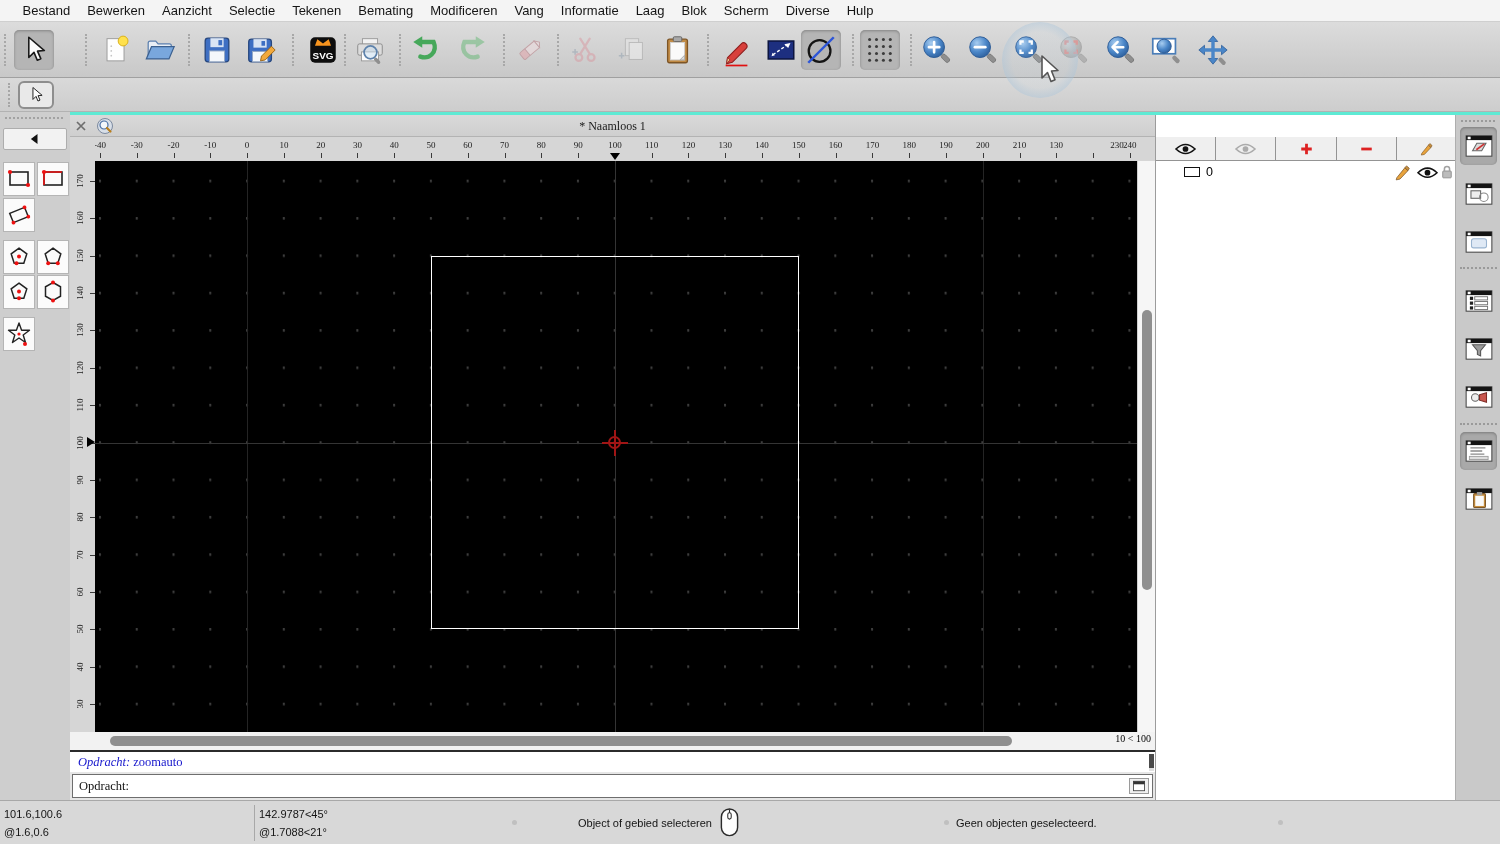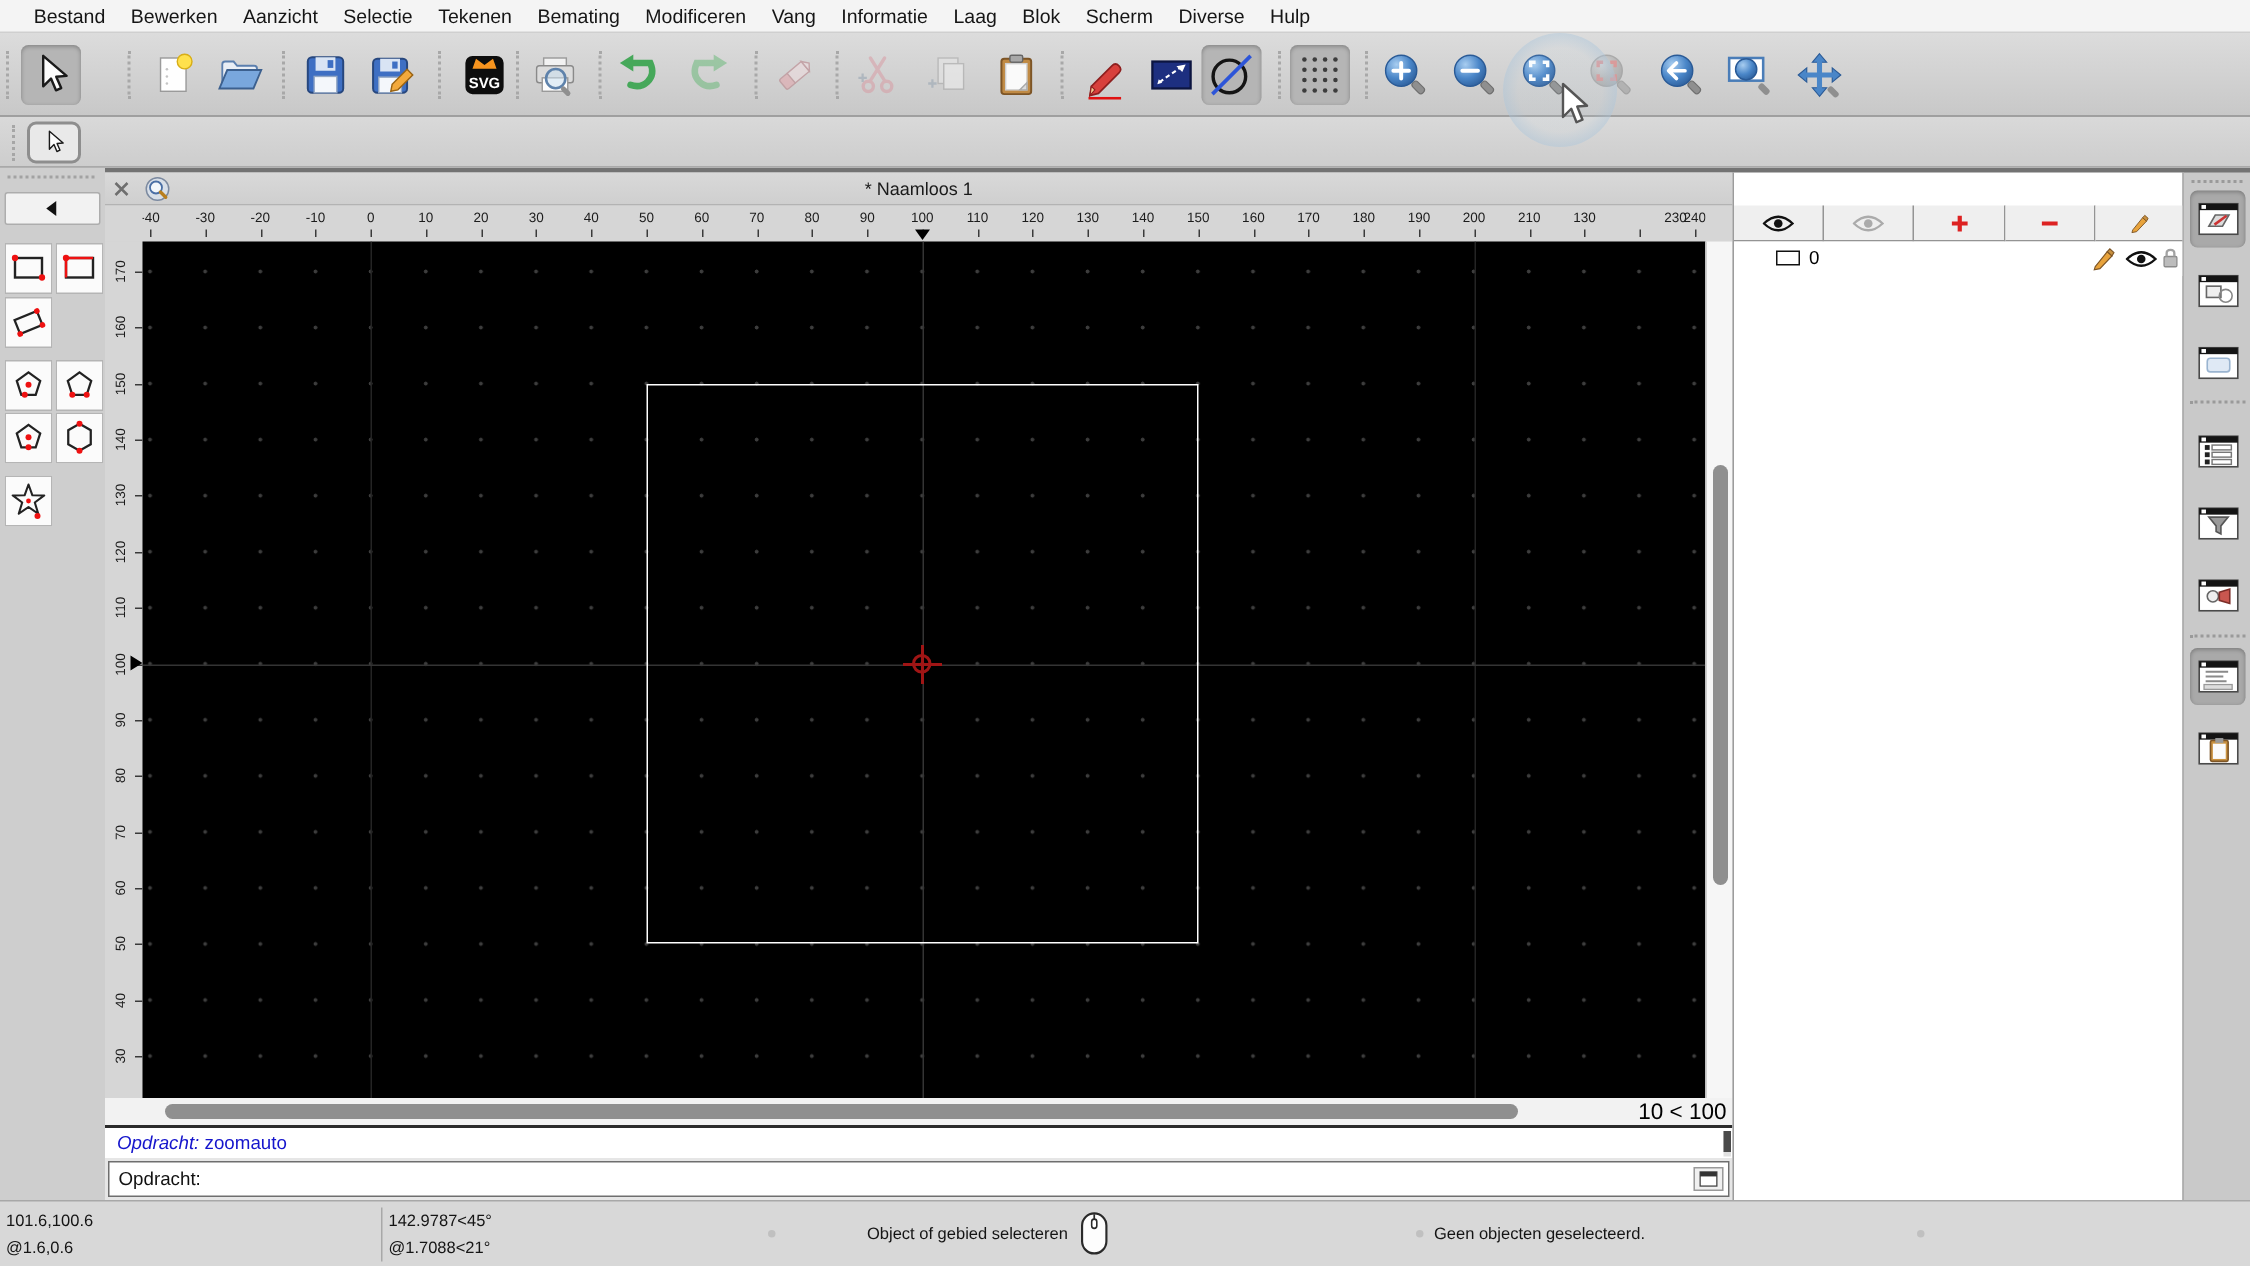--- a/index.html
+++ b/index.html
@@ -1,16 +1,16 @@
 <!DOCTYPE html>
 <html><head>
 <meta charset="utf-8">
 <style>
   html,body{margin:0;padding:0;background:#888;}
-  #root{position:relative;width:1500px;height:844px;background:#737373;overflow:hidden;
+  #root{position:relative;width:1500px;height:844px;background:#5eead4;overflow:hidden;
         font-family:"Liberation Sans",sans-serif;color:#111;-webkit-font-smoothing:antialiased;}
   #root *{box-sizing:border-box;}
   svg{display:block;}
   svg text{font-family:"Liberation Sans",sans-serif;}
 
   
   #menubar{position:absolute;left:0;top:0;width:1500px;height:22px;background:#f4f4f4;
            border-bottom:1px solid #cfcfcf;display:flex;align-items:center;padding-left:14px;}
   .menu-item{font-size:13px;color:#151515;padding:0 8.5px;white-space:nowrap;}
 
@@ -35,21 +35,21 @@
   #palette{position:absolute;left:0;top:112px;width:70px;height:688px;background:#cecece;}
   #palette-handle{position:absolute;left:5px;top:5px;width:58px;height:2px;border-top:2px dotted #a2a2a2;}
   #palette-back{position:absolute;left:3px;top:16px;width:64px;height:22px;background:#f2f2f2;
                 border:1px solid #adadad;border-radius:2px;display:flex;align-items:center;justify-content:center;}
   #palette-back svg{width:20px;height:14px;}
   .ptool{position:absolute;width:32px;height:34px;background:#fbfbfb;border:1px solid #b5b5b5;
          display:flex;align-items:center;justify-content:center;}
   .ptool svg{width:30px;height:30px;}
 
   
-  #viewport{position:absolute;left:70px;top:115px;width:1085px;height:685px;background:#d4d4d4;}
+  #viewport{position:absolute;left:70px;top:115px;width:1085px;height:685px;background:#d4d4d4;font-family:Liberation Serif, serif;}
   #tabbar{position:absolute;left:0;top:0;width:1085px;height:22px;background:linear-gradient(#d9d9d9,#cfcfcf);
           border-bottom:1px solid #b3b3b3;}
   #tab-close{position:absolute;left:4px;top:4px;width:14px;height:14px;}
   #tab-appicon{position:absolute;left:26px;top:2px;width:18px;height:18px;}
   #tab-title{position:absolute;left:0;top:0;width:100%;height:22px;line-height:22px;text-align:center;
              font-size:12px;color:#1a1a1a;}
   #hruler{position:absolute;left:0;top:22px;width:1085px;height:24px;background:#d6d6d6;}
   #hruler-inner{position:absolute;left:25px;top:0;width:1042px;height:24px;overflow:hidden;}
   .hlab{position:absolute;top:3px;width:26px;margin-left:-13px;text-align:center;font-size:9px;color:#1c1c1c;}
   .htick{position:absolute;top:16px;width:1px;height:5px;background:#3a3a3a;}
@@ -68,21 +68,21 @@
   .metaline-h{position:absolute;left:0;height:1px;width:1042px;background:#242424;}
   .axisline{background:#343434;}
   #entity-rect{position:absolute;border:1px solid #fff;}
   #origin-circle{position:absolute;width:13px;height:13px;border:2px solid #a01515;border-radius:50%;}
   .origin-cross-h{position:absolute;width:26px;height:2px;background:#a01515;}
   .origin-cross-v{position:absolute;width:2px;height:26px;background:#a01515;}
   #vscroll{position:absolute;left:1067px;top:46px;width:18px;height:571px;background:#f6f6f6;border-left:1px solid #cfcfcf;}
   #vscroll-thumb{position:absolute;left:3.5px;top:149px;width:10px;height:280px;background:#8f8f8f;border-radius:6px;}
   #scrollrow{position:absolute;left:0;top:617px;width:1085px;height:18px;background:#f2f2f2;}
   #hscroll-thumb{position:absolute;left:40px;top:4px;width:902px;height:10px;background:#8f8f8f;border-radius:6px;}
-  #grid-status{position:absolute;right:4px;top:1px;font-size:15px;color:#000;}
+  #grid-status{position:absolute;right:4px;top:1px;font-size:10px;color:#000;}
   #cmd-history{position:absolute;left:0;top:635px;width:1085px;height:22px;background:#fff;border-top:2px solid #2b2b2b;}
   #cmd-history-text{position:absolute;left:8px;top:0;line-height:20px;font-size:12.5px;color:#1515cc;}
   #cmd-history-text .lbl{font-style:italic;}
   #hist-scroll{position:absolute;right:1px;top:2px;width:5px;height:17px;background:#e0e0e0;}
   #hist-thumb{position:absolute;left:0;top:0;width:5px;height:14px;background:#4a4a4a;}
   #cmd-inputrow{position:absolute;left:0;top:657px;width:1085px;height:28px;background:#e6e6e6;}
   #cmd-inputbox{position:absolute;left:2px;top:2px;width:1081px;height:24px;background:#fff;border:1px solid #6e6e6e;}
   #cmd-label{position:absolute;left:6px;top:0;line-height:22px;font-size:12.5px;color:#111;}
   #cmd-winbtn{position:absolute;right:3px;top:3px;width:20px;height:16px;background:#f0f0f0;border:1px solid #9a9a9a;
               display:flex;align-items:center;justify-content:center;}

